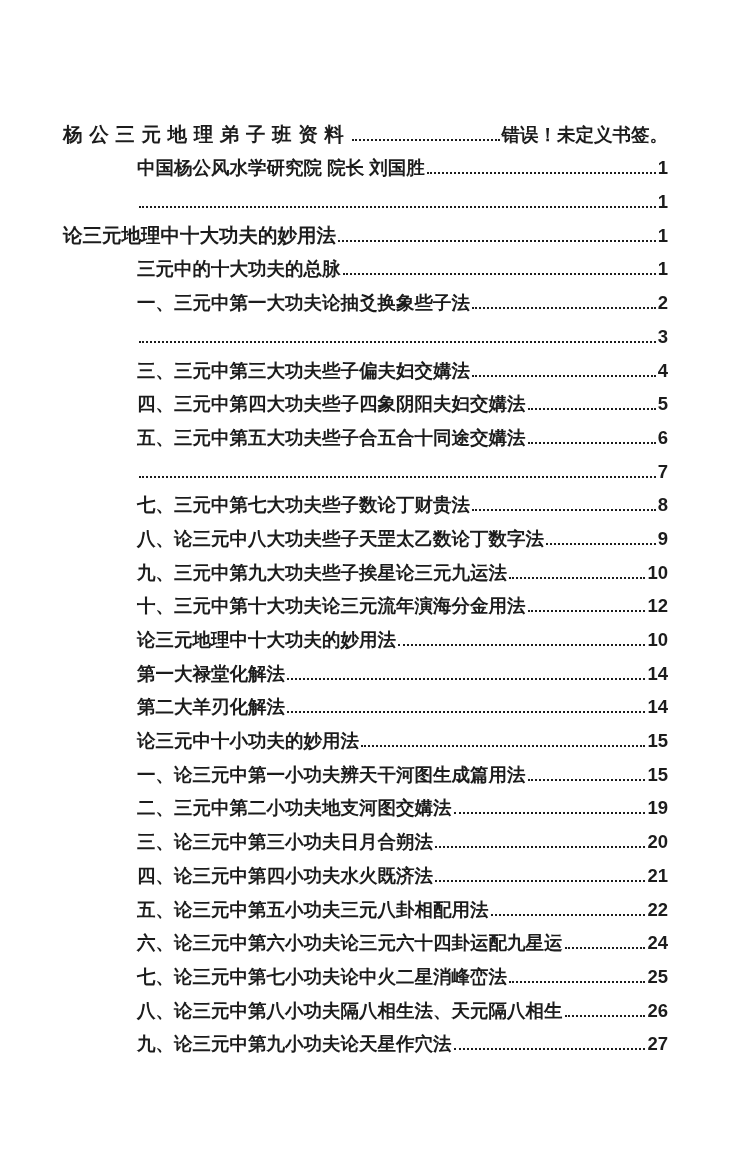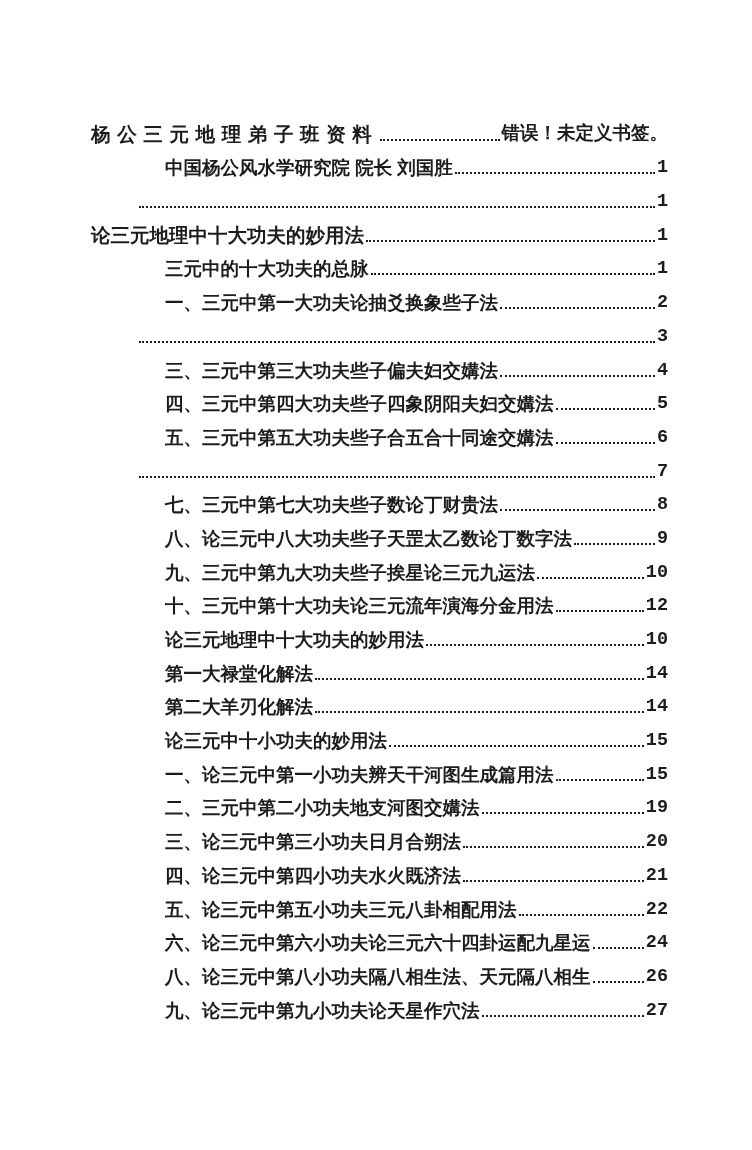--- a/index.html
+++ b/index.html
@@ -26,34 +26,32 @@
     height: 33.7px;
     font-weight: 700;
     color: #1c1c1c;
     font-size: 18.5px;
     cursor: pointer;
   }
   .row .t {
     white-space: nowrap;
     line-height: 23px;
     flex: 0 0 auto;
-    margin-left: 28px;
   }
   .row .leader {
     flex: 1 1 auto;
     min-width: 10px;
     border-bottom: 2.4px dotted #1c1c1c;
     margin: 0 2px 5px 2px;
   }
   .row .pg {
     flex: 0 0 auto;
     white-space: nowrap;
     line-height: 23px;
     text-align: center;
-    font-family: Liberation Mono, monospace;
   }
   .row.indent-1 { padding-left: 74px; }
   .row.level0 .t { font-size: 19.5px; }
   .row.spaced .t { letter-spacing: 0.34em; }
 </style>
 </head>
 <body>
 
 <div class="doc">
     <div class="row indent-0 level0 spaced">
@@ -172,20 +170,25 @@
     <span class="t">五、论三元中第五小功夫三元八卦相配用法</span>
     <span class="leader"></span>
     <span class="pg">22</span>
   </div>
     <div class="row indent-1">
     <span class="t">六、论三元中第六小功夫论三元六十四卦运配九星运</span>
     <span class="leader"></span>
     <span class="pg">24</span>
   </div>
     <div class="row indent-1">
+    <span class="t">七、论三元中第七小功夫论中火二星消峰峦法</span>
+    <span class="leader"></span>
+    <span class="pg">25</span>
+  </div>
+    <div class="row indent-1">
     <span class="t">八、论三元中第八小功夫隔八相生法、天元隔八相生</span>
     <span class="leader"></span>
     <span class="pg">26</span>
   </div>
     <div class="row indent-1">
     <span class="t">九、论三元中第九小功夫论天星作穴法</span>
     <span class="leader"></span>
     <span class="pg">27</span>
   </div>
   </div>

